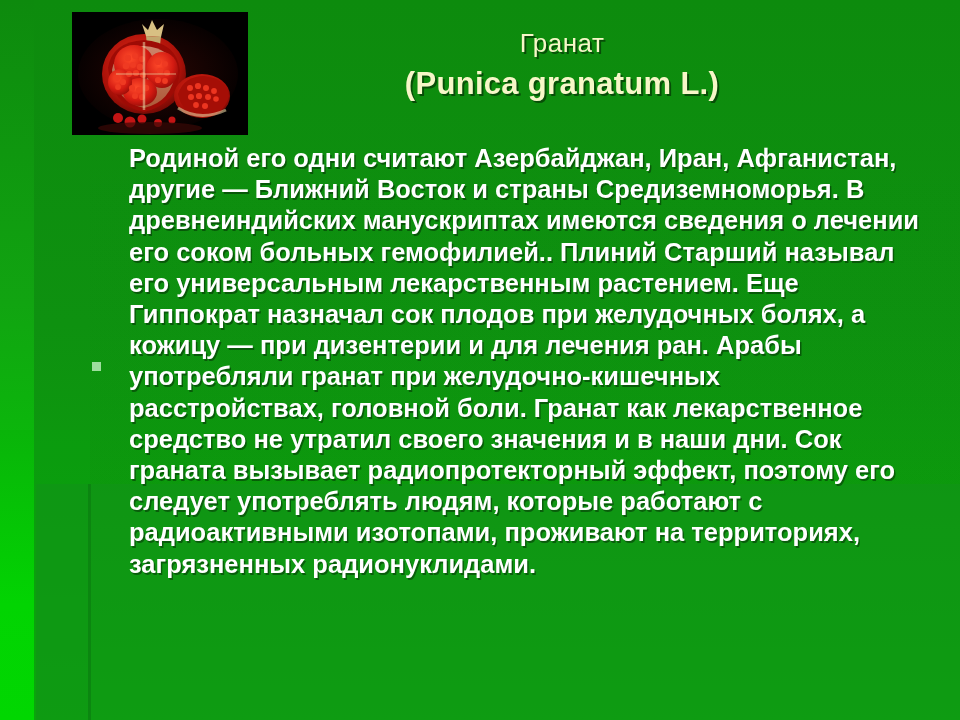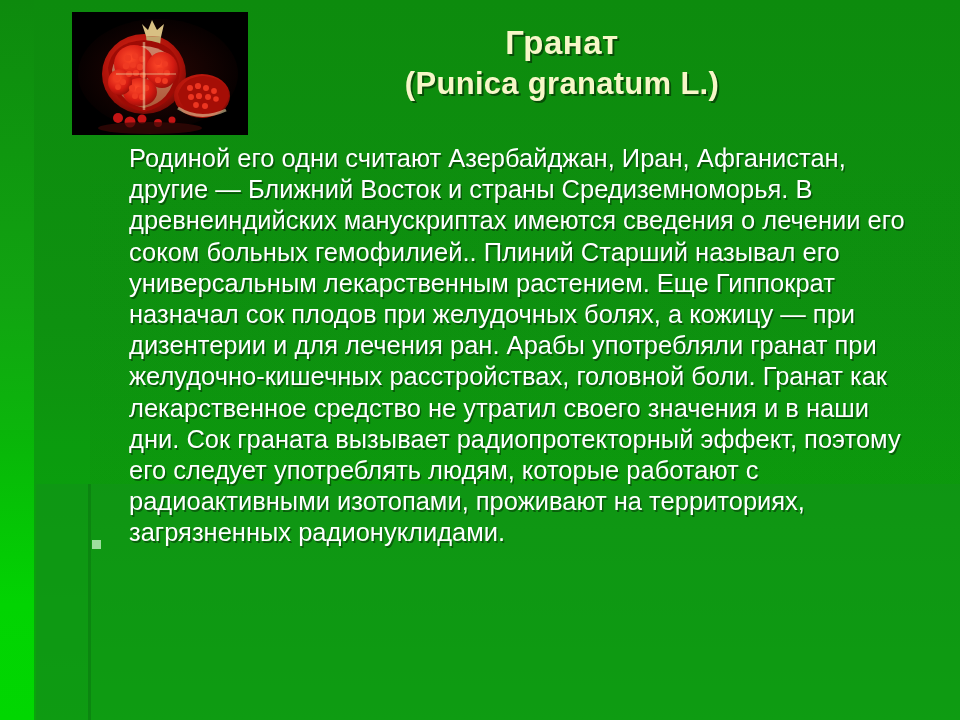--- a/index.html
+++ b/index.html
@@ -89,42 +89,42 @@
   
   .title-block {
     position: absolute;
     left: 262px;
     top: 22px;
     width: 600px;
     text-align: center;
     color: #f7f7c8;
   }
   .title-main {
-    font-size: 33px;
-    font-weight: bold;
+    font-size: 26px;
+    font-weight: normal;
     line-height: 42px;
     letter-spacing: 0.5px;
     text-shadow: 2px 2px 0 rgba(0,0,0,0.45);
   }
   .title-sub {
     font-size: 31px;
     font-weight: bold;
     line-height: 40px;
     letter-spacing: 0.3px;
     text-shadow: 2px 2px 0 rgba(0,0,0,0.45);
   }
 
   
   .body-block {
     position: absolute;
     left: 92px;
     top: 143px;
     width: 828px;
   }
-  .bullet-row { display: flex; align-items: flex-end; }
+  .bullet-row { display: flex; align-items: center; font-weight: bold; }
   .bullet-marker {
     width: 9px;
     height: 9px;
     background: #9ede9e;
     margin-top: 11px;
     margin-right: 28px;
     flex: 0 0 auto;
   }
   .bullet-text {
     color: #ffffff;

